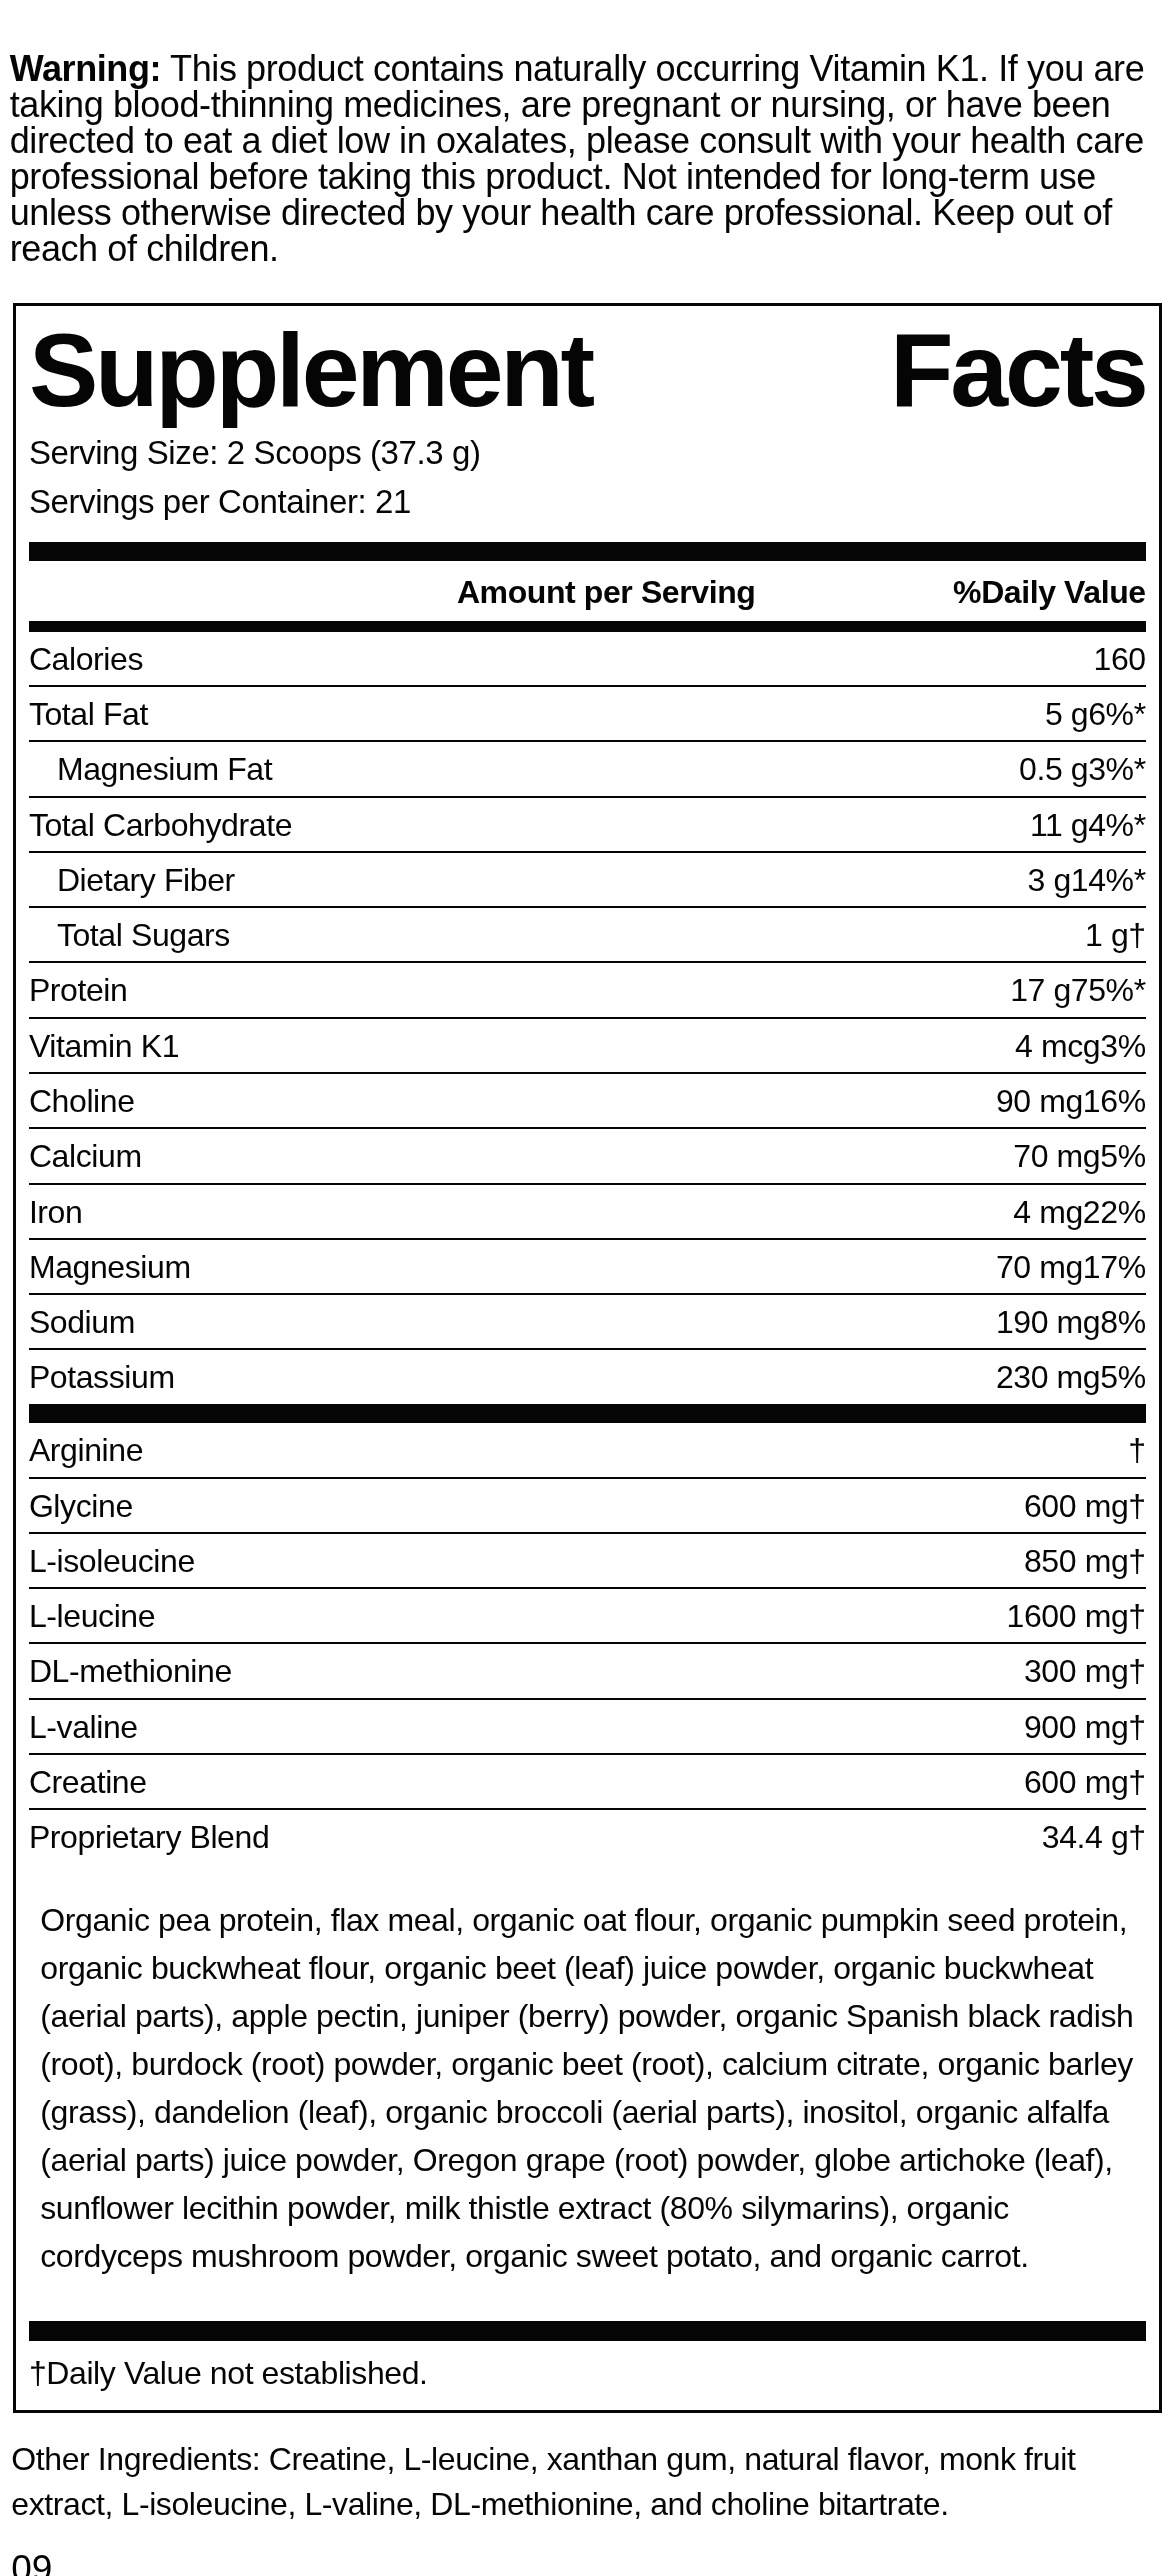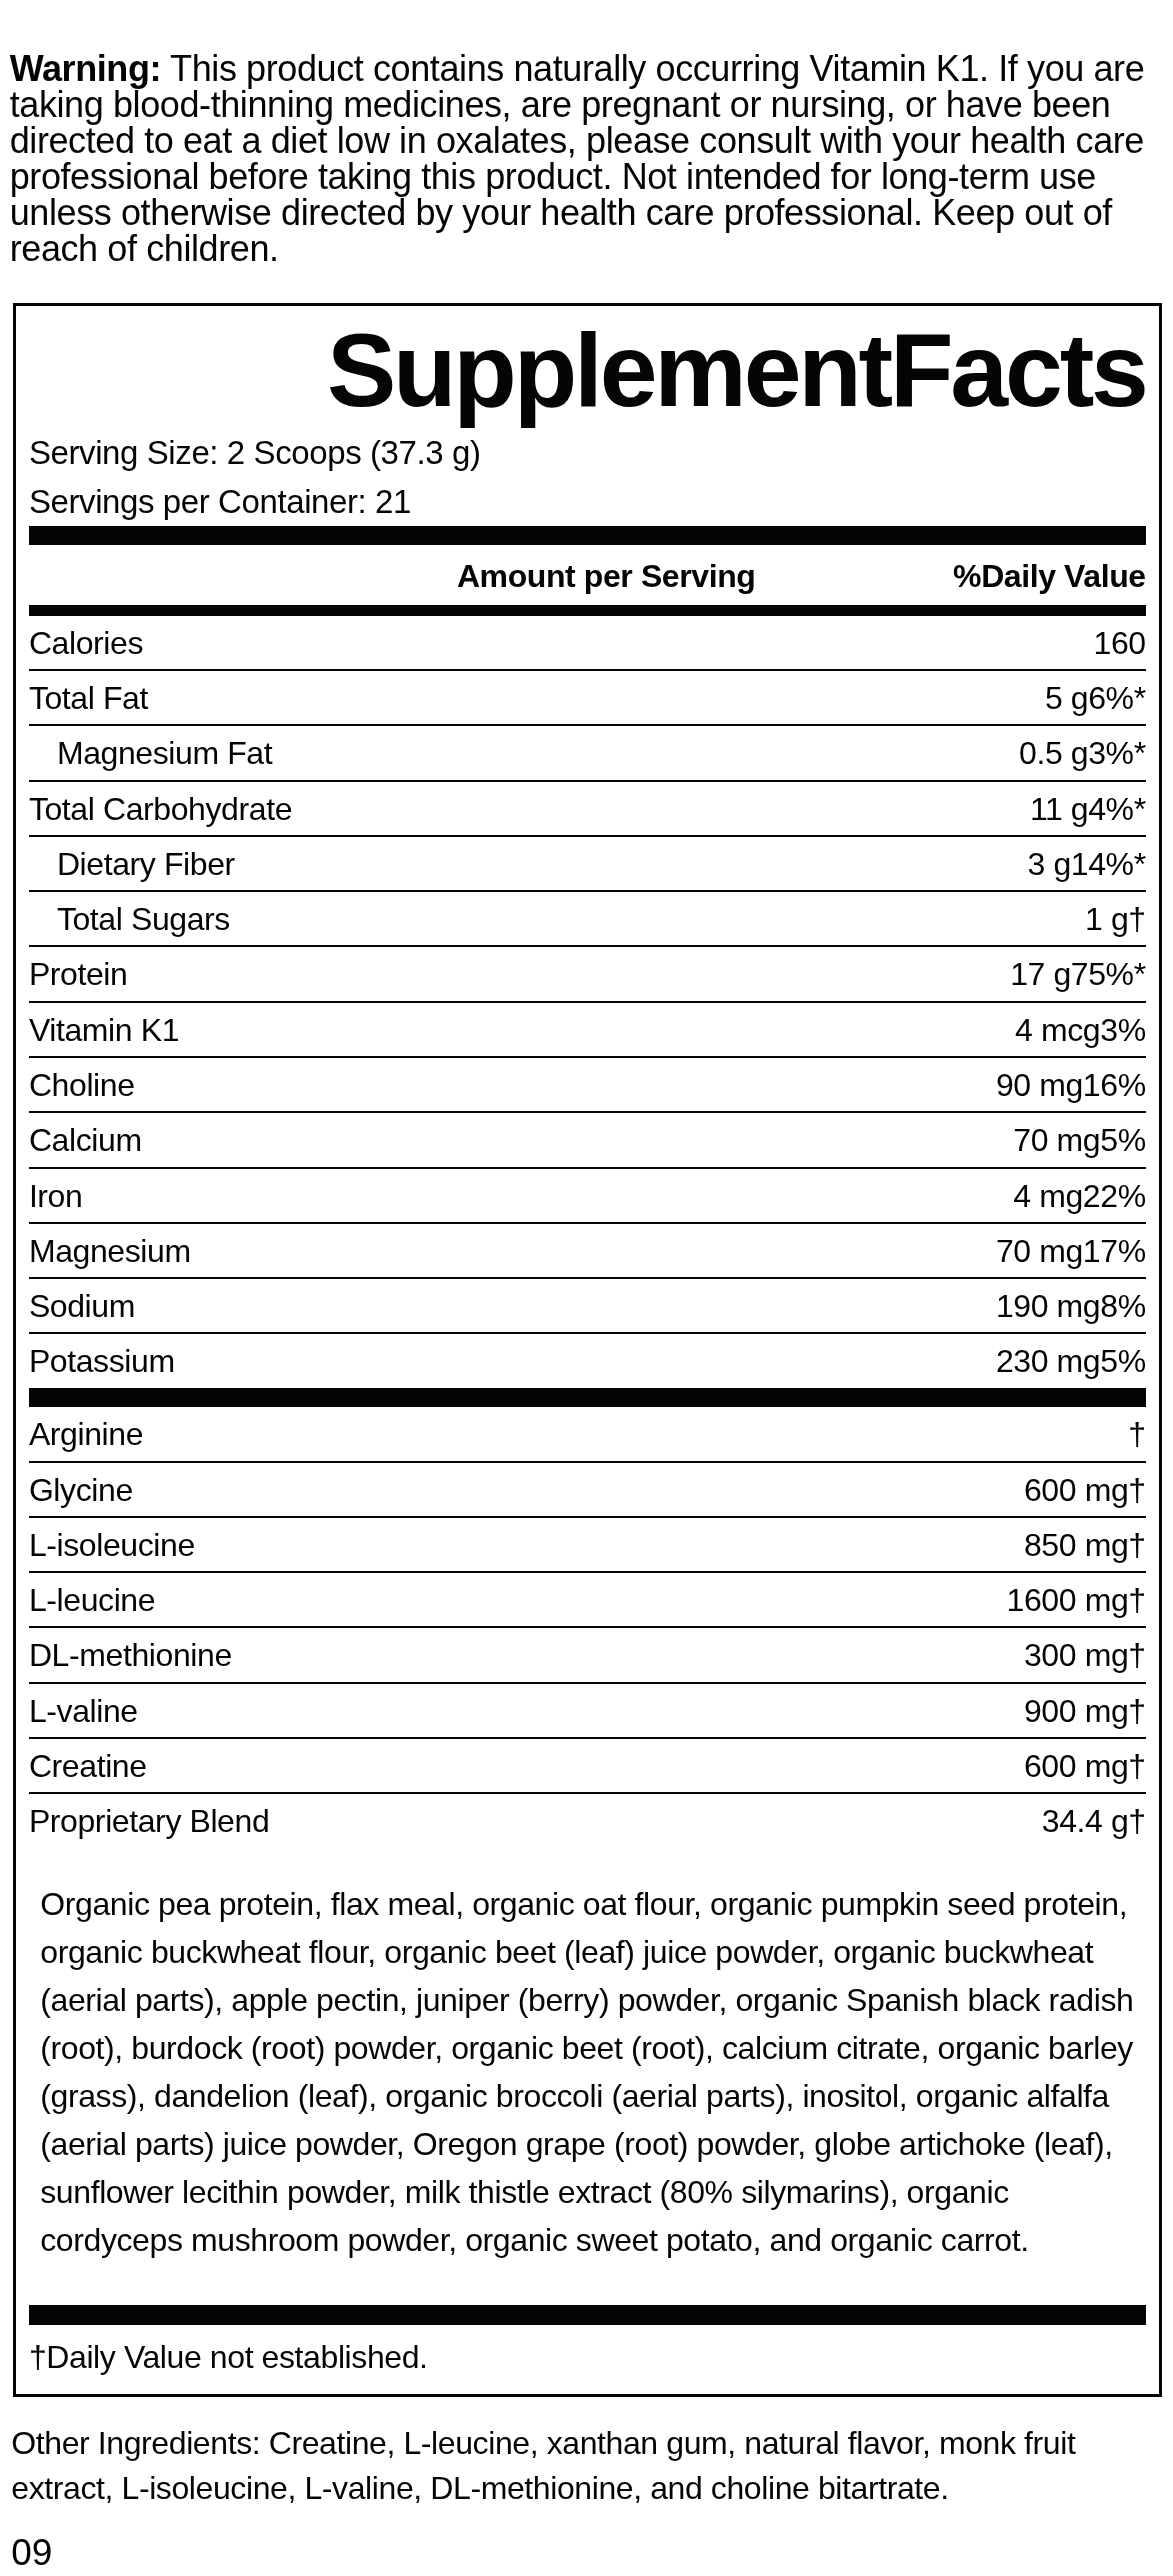--- a/index.html
+++ b/index.html
@@ -16,25 +16,25 @@
   .warning { font-size:36px; line-height:36px; letter-spacing:-0.4px; }
   .warning b { font-weight:700; }
 
   
   .panel {
     margin:21px 1.6px 0 3.2px;
     border:3.2px solid #050505;
     padding:0 13px;
   }
   .title-row {
-    display:flex; justify-content:flex-end; align-items:baseline;
+    display:flex; justify-content:space-between; align-items:baseline;
     font-weight:700; font-size:104px; line-height:1.02;
     letter-spacing:-3.2px; padding:11.4px 0 1.6px 0;
   }
-  .serving-block { font-size:33px; line-height:49px; margin-top:3.2px; margin-bottom:0; letter-spacing:-0.4px; }
+  .serving-block { font-size:33px; line-height:49px; margin-top:3.2px; margin-bottom:16px; letter-spacing:-0.4px; }
 
   .bar-thick { height:19.5px; background:#050505; }
   .bar-med   { height:10.6px; background:#050505; }
 
   .thead {
     display:flex; align-items:baseline;
     font-weight:700; font-size:32px; letter-spacing:-0.4px;
     padding:13px 0 9.7px 0;
     text-align:center;
   }

